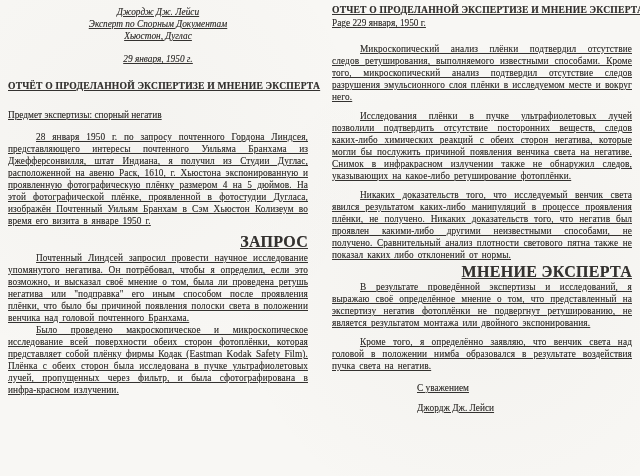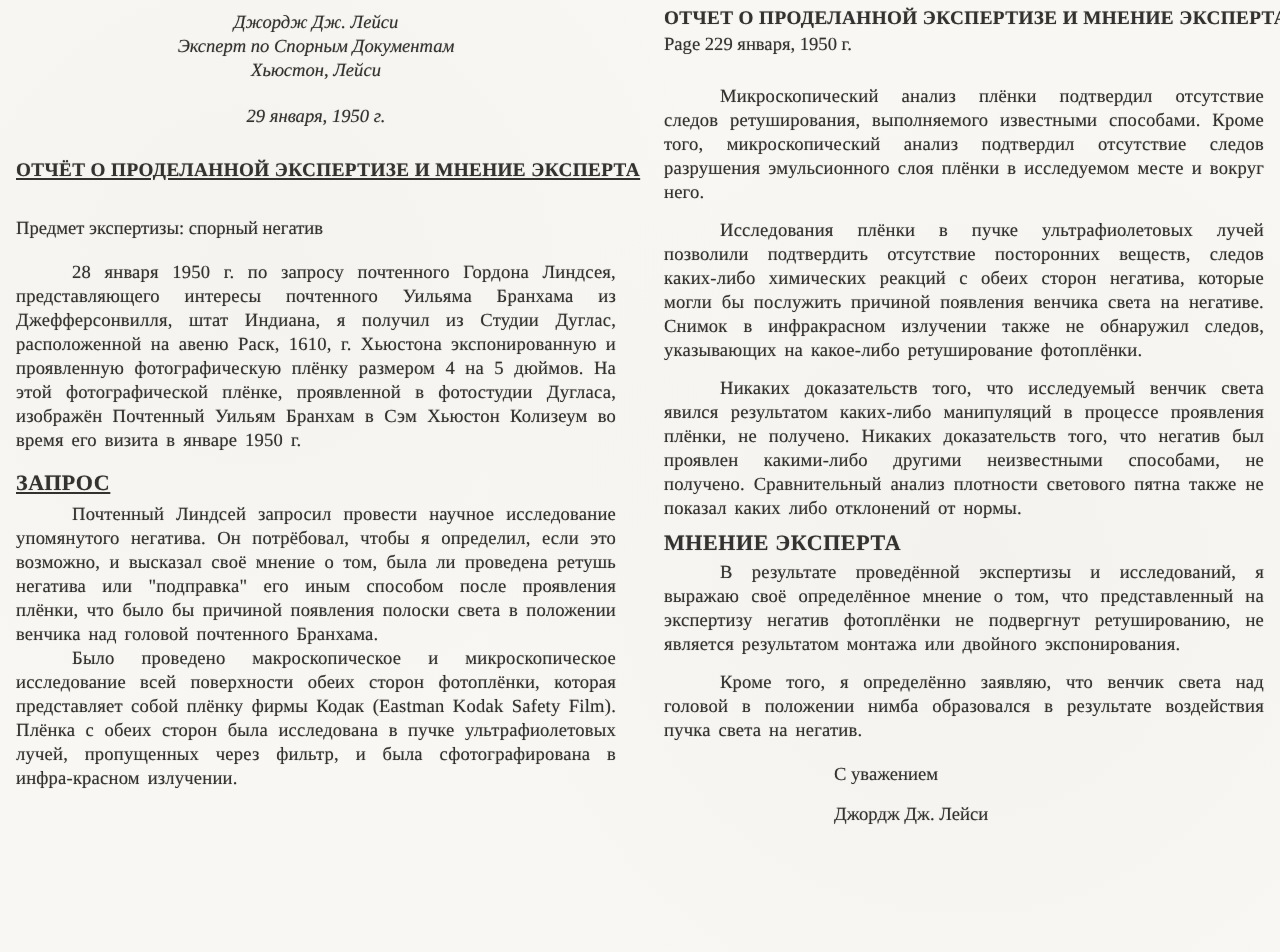--- a/index.html
+++ b/index.html
@@ -22,20 +22,21 @@
       radial-gradient(circle at 75% 60%, rgba(120,115,105,0.04), transparent 45%),
       #f8f7f4;
   }
   .page {
     position: absolute;
     top: 0;
     box-sizing: border-box;
     height: 476px;
     font-size: 9.3px;
     line-height: 12px;
+    text-decoration: underline;
   }
   .page-left  { left: 0;   width: 320px; padding: 6px 12px 0 8px; }
   .page-right { left: 320px; width: 320px; padding: 4px 8px 0 12px; }
   .under  { text-decoration: underline; }
 
   .hdr-line { text-align: center; font-style: italic; }
   .date-line { text-align: center; font-style: italic; margin-top: 11px; }
 
   .doc-title {
     margin-top: 15px;
@@ -64,40 +65,40 @@
   p.body-par {
     margin: 0;
     margin-top: 7px;
     text-align: justify;
     text-indent: 28px;
     word-spacing: 1.5px;
     letter-spacing: 0.1px;
   }
   .section-h {
     margin-top: 9px;
-    text-align: left;
+    text-align: right;
     font-weight: bold;
-    font-size: 11px;
+    font-size: 16px;
     letter-spacing: 0.3px;
   }
   .closing-block {
     margin-top: 10px;
     margin-left: 85px;
   }
   .closing-block .sig-line { margin-top: 8px; }
 </style>
 </head>
 <body>
 
 <div class="scan">
 
   <div class="page page-left">
     <div class="hdr-line">Джордж Дж. Лейси</div>
     <div class="hdr-line">Эксперт по Спорным Документам</div>
-    <div class="hdr-line">Хьюстон, Лейси</div>
+    <div class="hdr-line">Хьюстон, Дуглас</div>
     <div class="date-line">29 января, 1950 г.</div>
 
     <div class="doc-title">ОТЧЁТ О ПРОДЕЛАННОЙ ЭКСПЕРТИЗЕ  И МНЕНИЕ ЭКСПЕРТА</div>
 
     <div class="subject-line">Предмет экспертизы:  спорный негатив</div>
 
     <p class="body-par" style="margin-top:10px">28 января 1950 г. по запросу почтенного Гордона Линдсея, представляющего интересы почтенного Уильяма Бранхама из Джефферсонвилля, штат Индиана, я получил из Студии Дуглас, расположенной на авеню Раск, 1610, г. Хьюстона экспонированную и проявленную фотографическую плёнку размером 4 на 5 дюймов. На этой фотографической плёнке, проявленной в фотостудии Дугласа, изображён Почтенный Уильям Бранхам в Сэм Хьюстон Колизеум во время его визита в январе 1950 г.</p>
 
     <div class="section-h under">ЗАПРОС</div>
 

